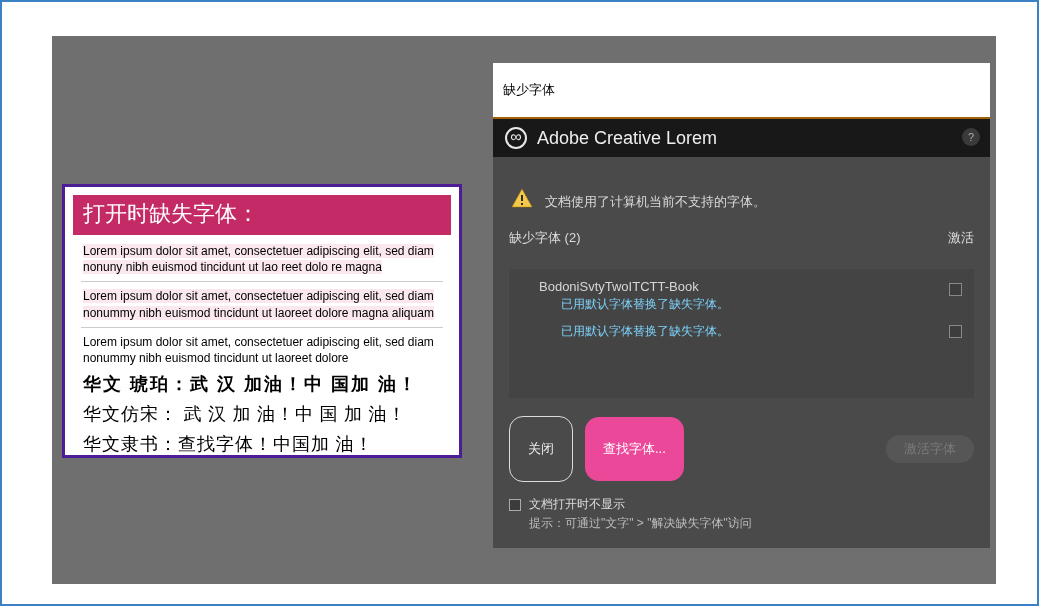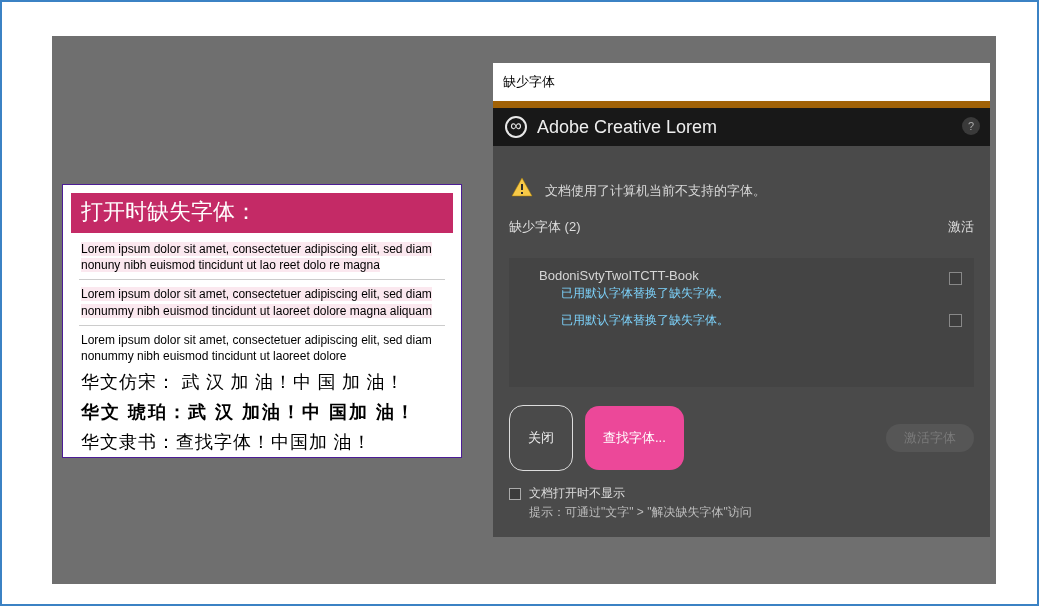--- a/index.html
+++ b/index.html
@@ -14,21 +14,21 @@
   position: absolute;
   left: 50px; top: 34px;
   width: 944px; height: 548px;
   background: #6f6f6f;
 }
 .document-preview {
   position: absolute;
   left: 10px; top: 148px;
   width: 400px; height: 274px;
   background: #fff;
-  border: 1px solid #4c1d95;
+  border: 3px solid #4c1d95;
   padding: 8px;
 }
 .doc-title-bar {
   background: #c42a66;
   color: #fff;
   font-size: 22px;
   padding: 4px 10px 6px;
   font-family: "KaiTi", "STKaiti", serif;
   margin-bottom: 8px;
 }
@@ -52,22 +52,22 @@
   width: 497px;
   background: #4a4a4a;
   color: #d0d0d0;
   font-size: 13px;
   display: flex; flex-direction: column;
 }
 .dlg-titlebar {
   background: #fff;
   color: #000;
   font-size: 13px;
-  padding: 10px 10px;
-  border-bottom: 7px solid #a16207;
+  padding: 18px 10px;
+  border-bottom: 2px solid #a16207;
 }
 .dlg-brandbar {
   background: #181818;
   color: #e8e8e8;
   display: flex; align-items: center;
   padding: 8px 12px;
   position: relative;
 }
 .cc-logo {
   width: 22px; height: 22px;
@@ -132,22 +132,22 @@
 
 <div class="canvas-area">
 
   <div class="document-preview">
     <div class="doc-title-bar">打开时缺失字体：</div>
     <div class="doc-para"><span class="hl">Lorem ipsum dolor sit amet,    consectetuer adipiscing elit, sed diam nonuny nibh euismod tincidunt ut lao     reet dolo re magna</span></div>
     <hr class="doc-hr">
     <div class="doc-para"><span class="hl">Lorem ipsum dolor sit amet, consectetuer adipiscing elit, sed         diam nonummy nibh euismod tincidunt ut laoreet dolore magna      aliquam</span></div>
     <hr class="doc-hr">
     <div class="doc-para">Lorem ipsum dolor sit amet, consectetuer adipiscing elit, sed diam nonummy nibh euismod tincidunt ut laoreet dolore</div>
+    <div class="cjk-line cjk2">华文 琥珀：武 汉 加油！中  国加  油！</div>
     <div class="cjk-line cjk1">华文仿宋：   武 汉 加 油！中   国 加 油！</div>
-    <div class="cjk-line cjk2">华文 琥珀：武 汉 加油！中  国加  油！</div>
     <div class="cjk-line cjk3">华文隶书：查找字体！中国加  油！</div>
   </div>
 
   <div class="dialog">
     <div class="dlg-titlebar">缺少字体</div>
     <div class="dlg-brandbar">
       <span class="cc-logo"></span>
       <span class="brand-text">Adobe Creative Lorem</span>
       <span class="help-badge">?</span>
     </div>

